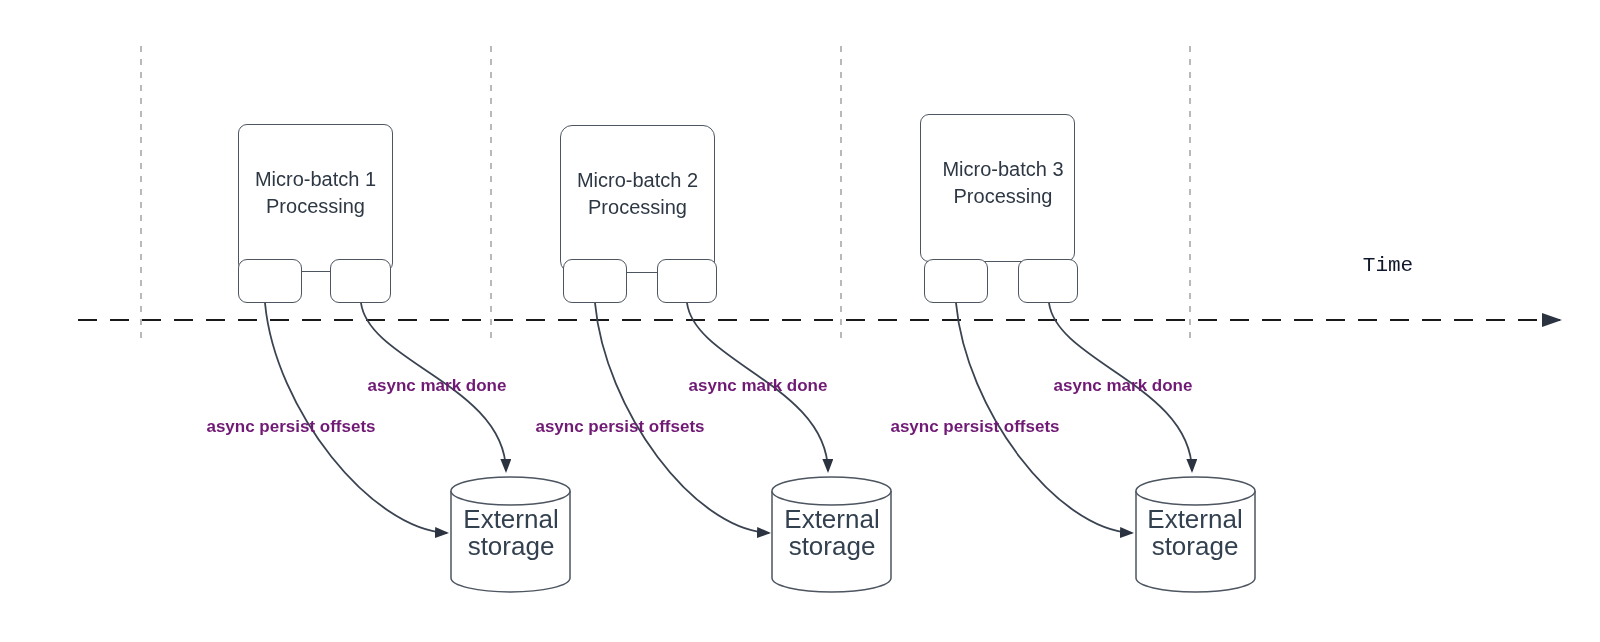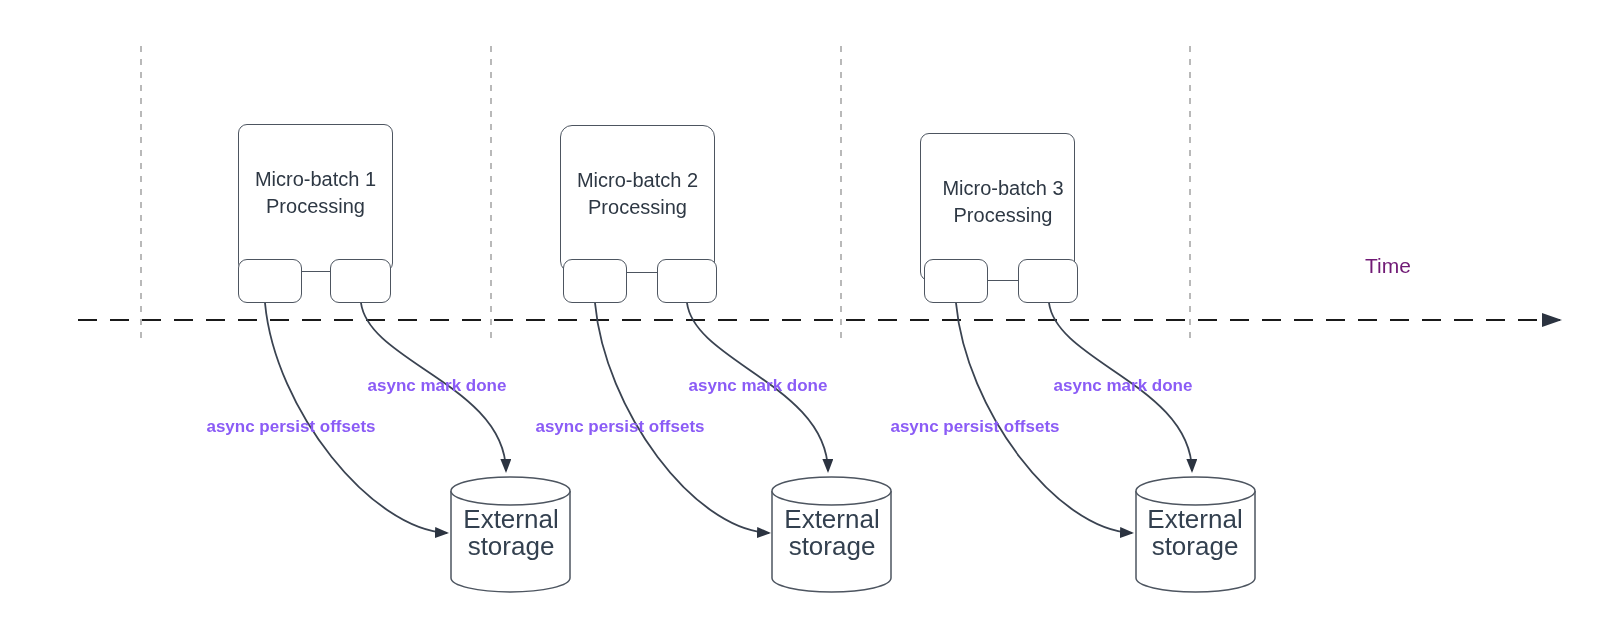--- a/index.html
+++ b/index.html
@@ -19,31 +19,31 @@
     display:flex;flex-direction:column;align-items:center;justify-content:center;
     padding-bottom:10px;box-sizing:border-box;
     color:#2e3844;font-size:20px;line-height:27px;text-align:center;
   }
   .small-box{
     height:44px;
     border:1px solid #4d5560;border-radius:9px;
     background:#ffffff;box-sizing:border-box;
   }
   .edge-label{
-    color:#8b5cf6;font-size:17px;font-weight:700;
+    color:#701a75;font-size:17px;font-weight:700;
     text-align:center;white-space:nowrap;
     width:200px;height:22px;line-height:22px;
   }
   .storage-text{
     width:130px;text-align:center;
     color:#33404f;font-size:26px;line-height:27px;
   }
   .time-label{
     width:90px;text-align:center;
-    color:#701a75;font-size:21px;line-height:26px;
+    color:#0f172a;font-size:21px;line-height:26px;font-family:Liberation Mono, monospace;
   }
 </style>
 </head>
 <body>
 
 <div id="canvas">
 
   <svg id="lines-layer" viewBox="0 0 1600 642">
     <defs>
       <marker id="arrow" markerWidth="14" markerHeight="11" refX="12" refY="5.5" orient="auto" markerUnits="userSpaceOnUse">
@@ -107,21 +107,21 @@
   </div>
   <div class="abs small-box" style="left:563px;top:259px;width:64px;"></div>
   <div class="abs small-box" style="left:657px;top:259px;width:60px;"></div>
   <div class="abs edge-label" style="left:520px;top:416px;">async persist offsets</div>
   <div class="abs edge-label" style="left:658px;top:375px;">async mark done</div>
   <div class="abs storage-text" style="left:767px;top:506px;">
     <div>External</div>
     <div>storage</div>
   </div>
 
-  <div class="abs main-box" style="left:920px;top:133px;padding-left:11px;">
+  <div class="abs main-box" style="left:920px;top:114px;padding-left:11px;">
     <div>Micro-batch 3</div>
     <div>Processing</div>
   </div>
   <div class="abs small-box" style="left:924px;top:259px;width:64px;"></div>
   <div class="abs small-box" style="left:1018px;top:259px;width:60px;"></div>
   <div class="abs edge-label" style="left:875px;top:416px;">async persist offsets</div>
   <div class="abs edge-label" style="left:1023px;top:375px;">async mark done</div>
   <div class="abs storage-text" style="left:1130px;top:506px;">
     <div>External</div>
     <div>storage</div>

